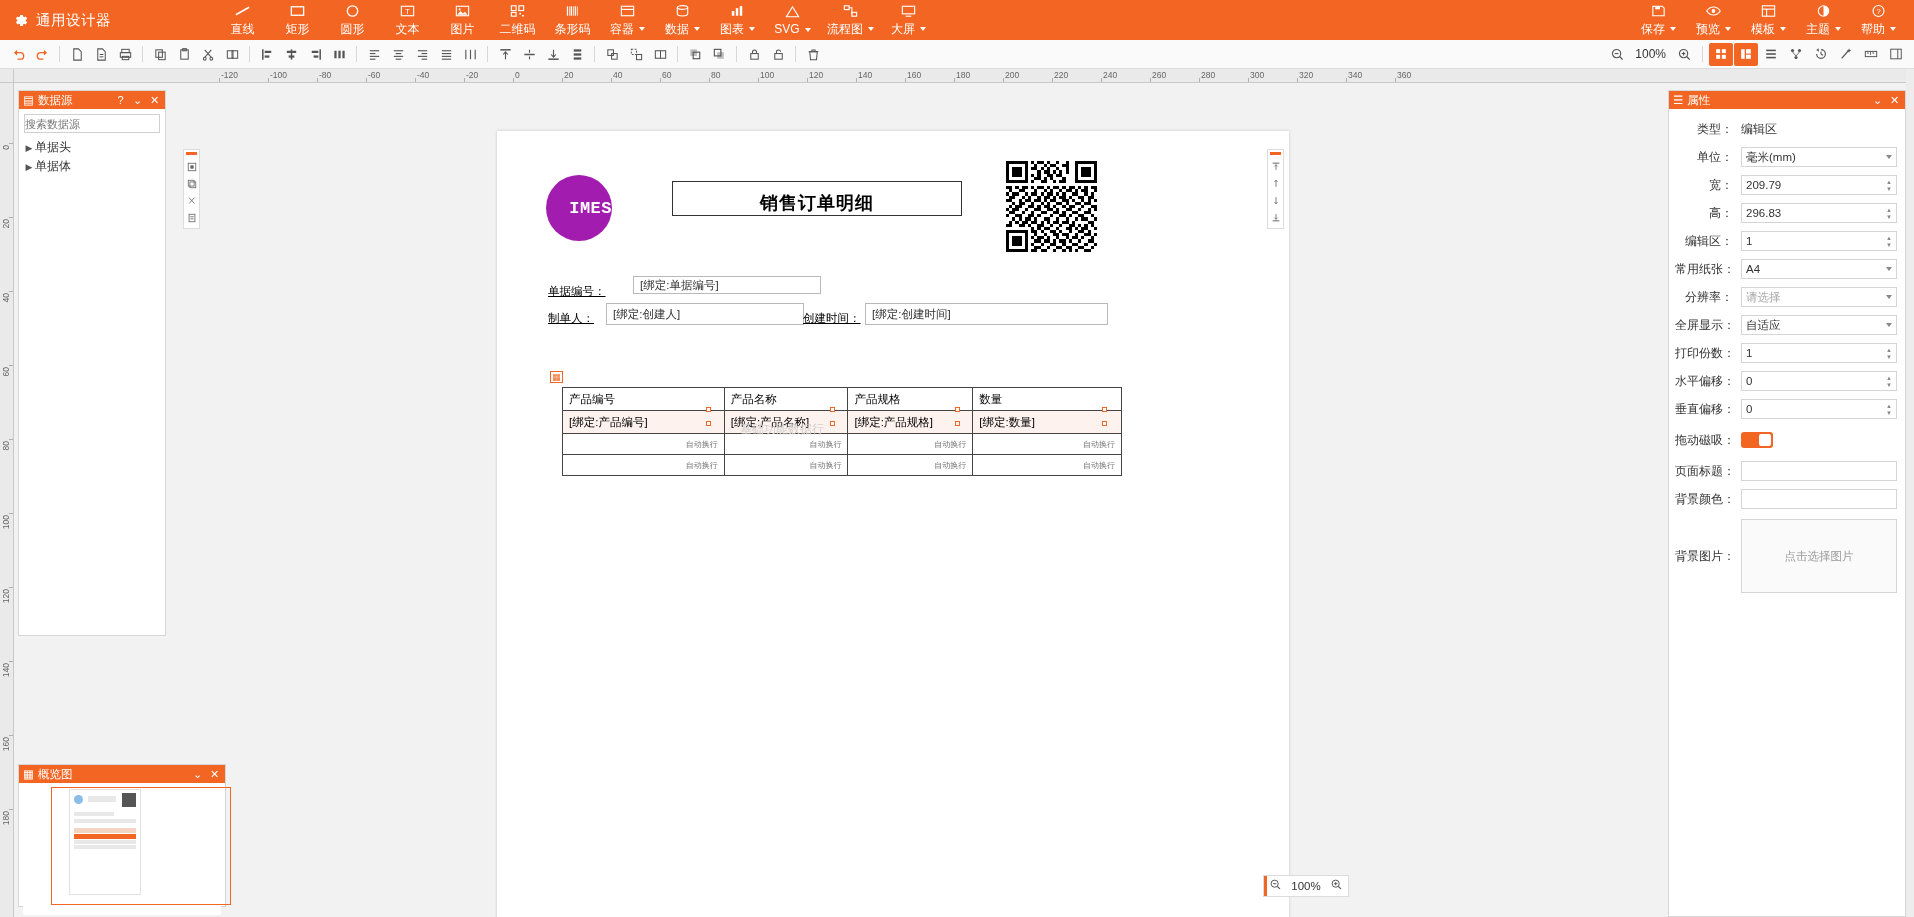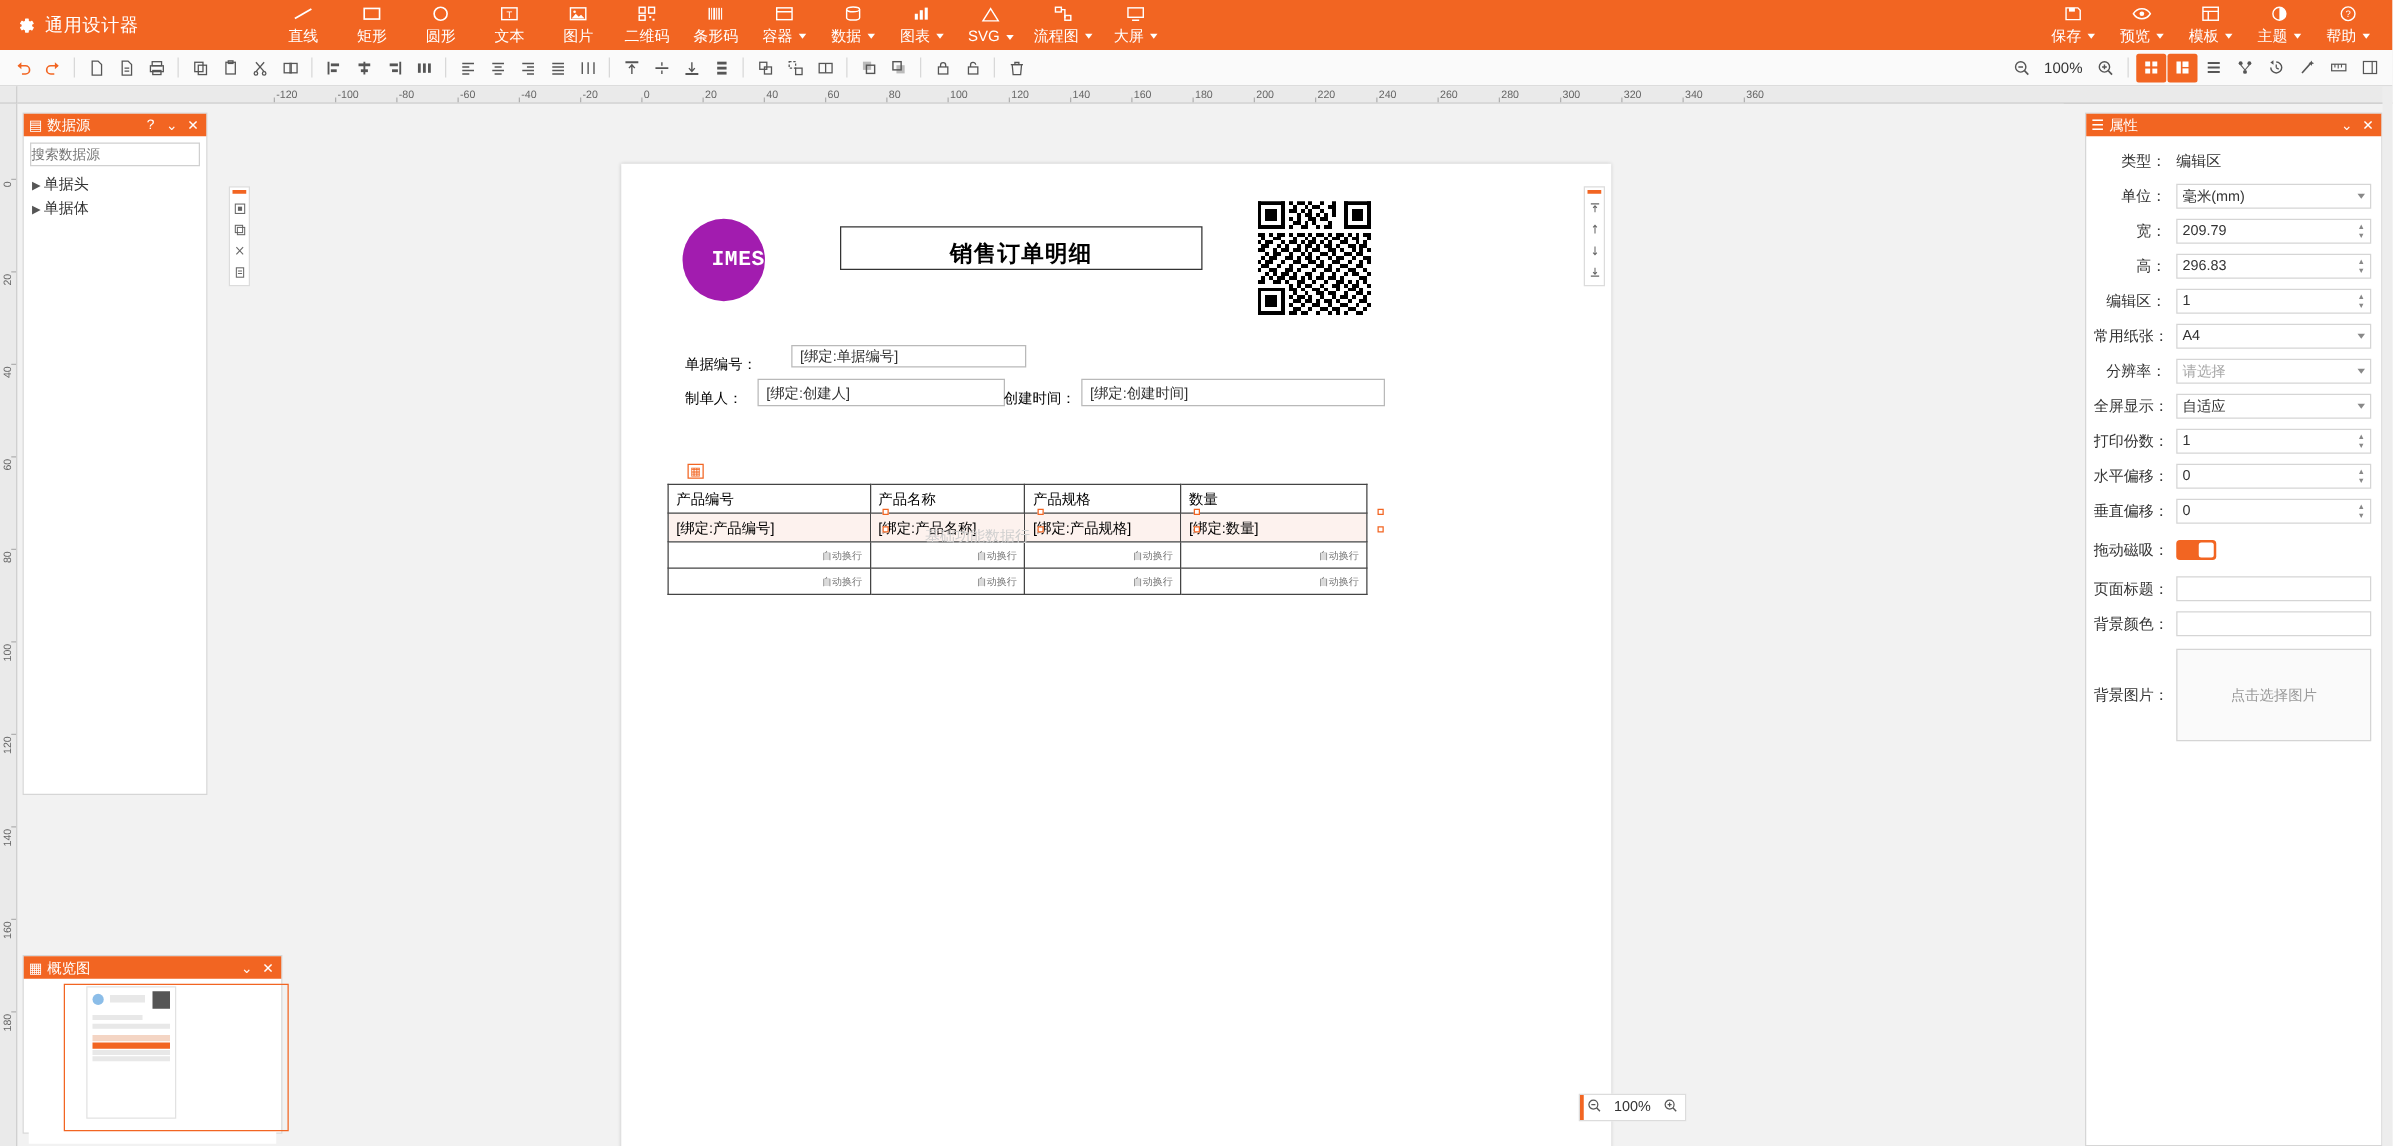--- a/index.html
+++ b/index.html
@@ -134,32 +134,32 @@
     font-size: 17px; font-weight: bold; letter-spacing: .5px; font-family: Liberation Mono, monospace;
   }
   .title-box {
     position: absolute; left: 175px; top: 50px; width: 290px; height: 35px;
     border: 1px solid #333; display: flex; align-items: flex-end; justify-content: center;
   }
   .title-box span { font-size: 18px; font-weight: bold; color: #000; letter-spacing: 1px; }
   .qr {
     position: absolute; left: 509px; top: 30px; width: 91px; height: 91px;
   }
-  .fld-label { position: absolute; font-size: 11.5px; color: #000; white-space: nowrap; }
+  .fld-label { position: absolute; font-size: 11.5px; color: #000; white-space: nowrap; text-decoration: underline; }
   .fld-box {
     position: absolute; border: 1px solid #b9b9b9; background: #fff;
     display: flex; align-items: center; padding-left: 6px; font-size: 11.5px; color: #333;
   }
   .grid-ico {
     position: absolute; left: 53px; top: 240px; width: 13px; height: 12px;
     border: 1px solid #f26522; color: #f26522; font-size: 9px; line-height: 10px; text-align: center;
     background: #fff;
   }
   .tbl {
-    position: absolute; left: 37px; top: 256px; width: 560px; border-collapse: collapse;
+    position: absolute; left: 65px; top: 256px; width: 560px; border-collapse: collapse;
   }
   .tbl td {
     border: 1px solid #444; height: 23px; font-size: 11.5px; color: #000; padding: 0 6px;
     vertical-align: middle;
   }
   .tbl tr.row-head td { font-weight: normal; }
   .tbl tr.row-bind td { background: #fdf2ee; position: relative; }
   .tbl tr.row-auto td { height: 21px; text-align: right; font-size: 8px; color: #777; }
   .watermark {
     position: absolute; left: 243px; top: 290px; font-size: 12px; color: #cfcfcf;

